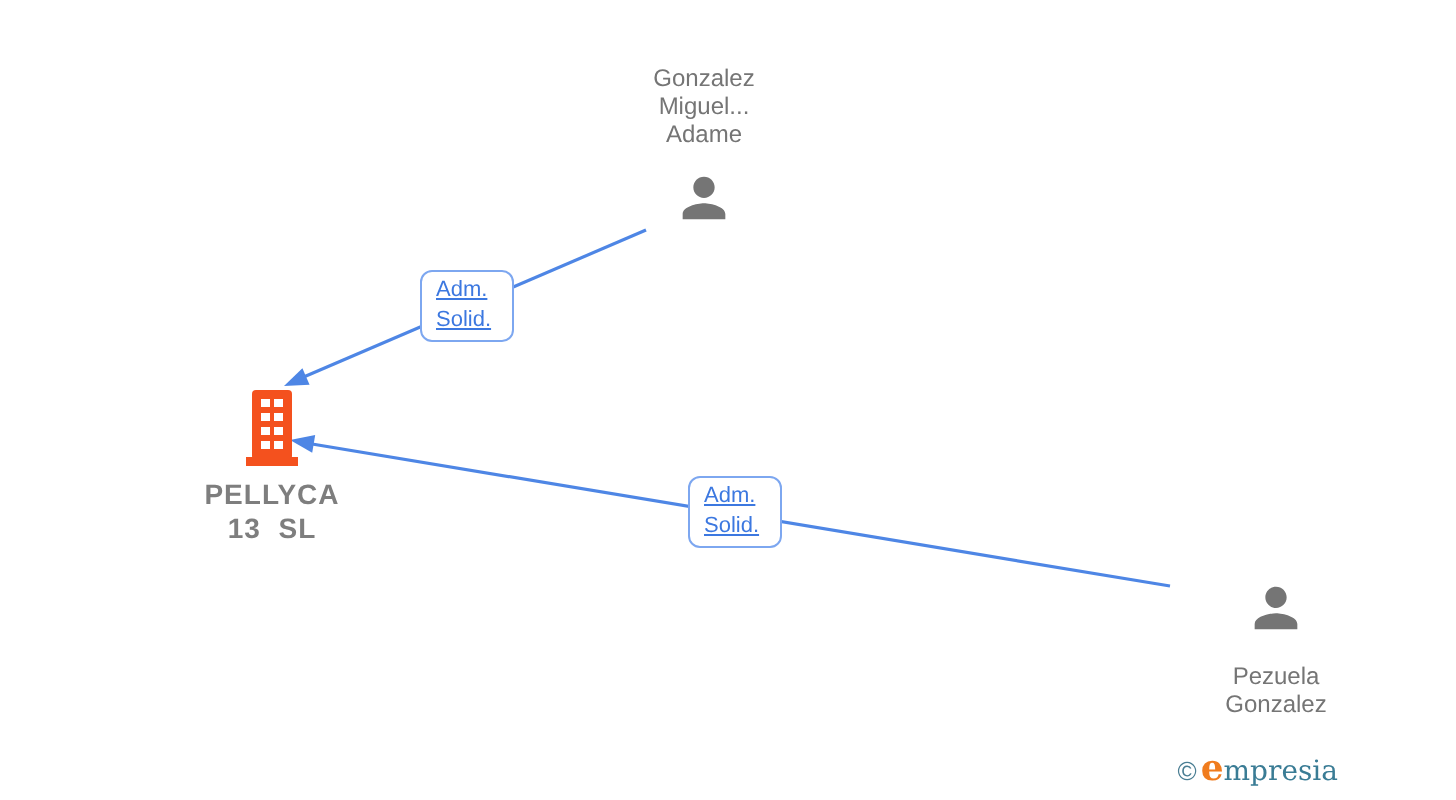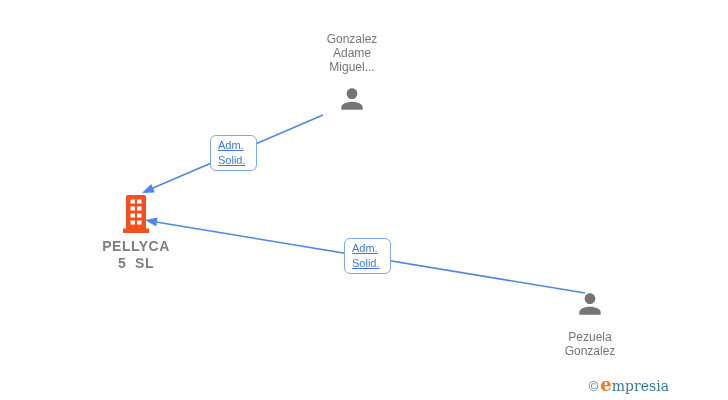--- a/index.html
+++ b/index.html
@@ -80,22 +80,22 @@
 
   <svg class="edges" width="728" height="400" viewBox="0 0 728 400">
     <line x1="323" y1="115" x2="146" y2="191" stroke="#4e86e5" stroke-width="1.6"></line>
     <polygon points="142,193 151.2,184.1 154.8,192.4" fill="#4e86e5"></polygon>
     <line x1="585" y1="293" x2="150" y2="221" stroke="#4e86e5" stroke-width="1.6"></line>
     <polygon points="145,220 157.6,217.5 156.1,226.4" fill="#4e86e5"></polygon>
   </svg>
 
   <div class="node" style="left:290px; top:32px; width:124px;">
     <div class="person-name">Gonzalez</div>
+    <div class="person-name">Miguel...</div>
     <div class="person-name">Adame</div>
-    <div class="person-name">Miguel...</div>
     <div class="person-icon-wrap" style="margin-top:9px;">
       <svg width="32" height="32" viewBox="0 0 24 24">
         <path fill="#757575" d="M12 12c2.21 0 4-1.79 4-4s-1.79-4-4-4-4 1.79-4 4 1.79 4 4 4zm0 2c-2.67 0-8 1.34-8 4v2h16v-2c0-2.66-5.33-4-8-4z"></path>
       </svg>
     </div>
   </div>
 
   <div class="node" style="left:76px; top:194px; width:120px;">
     <div>
       <svg width="30" height="40" viewBox="0 0 30 40">
@@ -105,24 +105,24 @@
         <rect x="16" y="5.5" width="4.5" height="4" fill="#ffffff"></rect>
         <rect x="9.5" y="12.5" width="4.5" height="4" fill="#ffffff"></rect>
         <rect x="16" y="12.5" width="4.5" height="4" fill="#ffffff"></rect>
         <rect x="9.5" y="19.5" width="4.5" height="4" fill="#ffffff"></rect>
         <rect x="16" y="19.5" width="4.5" height="4" fill="#ffffff"></rect>
         <rect x="9.5" y="26.5" width="4.5" height="4" fill="#ffffff"></rect>
         <rect x="16" y="26.5" width="4.5" height="4" fill="#ffffff"></rect>
       </svg>
     </div>
     <div class="company-name">PELLYCA</div>
-    <div class="company-name">5  SL</div>
+    <div class="company-name">13  SL</div>
   </div>
 
-  <div class="node" style="left:528px; top:288px; width:124px;">
+  <div class="node" style="left:576px; top:288px; width:124px;">
     <div class="person-icon-wrap">
       <svg width="32" height="32" viewBox="0 0 24 24">
         <path fill="#757575" d="M12 12c2.21 0 4-1.79 4-4s-1.79-4-4-4-4 1.79-4 4 1.79 4 4 4zm0 2c-2.67 0-8 1.34-8 4v2h16v-2c0-2.66-5.33-4-8-4z"></path>
       </svg>
     </div>
     <div class="person-name" style="margin-top:6px;">Pezuela</div>
     <div class="person-name">Gonzalez</div>
   </div>
 
   <div class="rel-label" style="left:210px; top:135px;">

